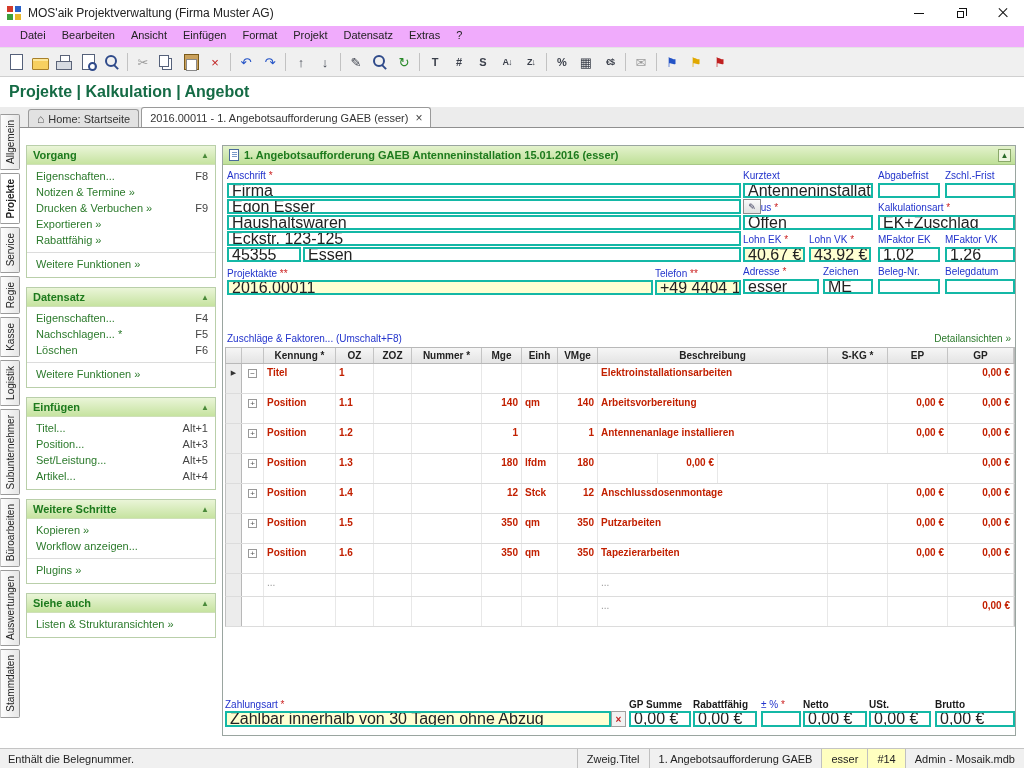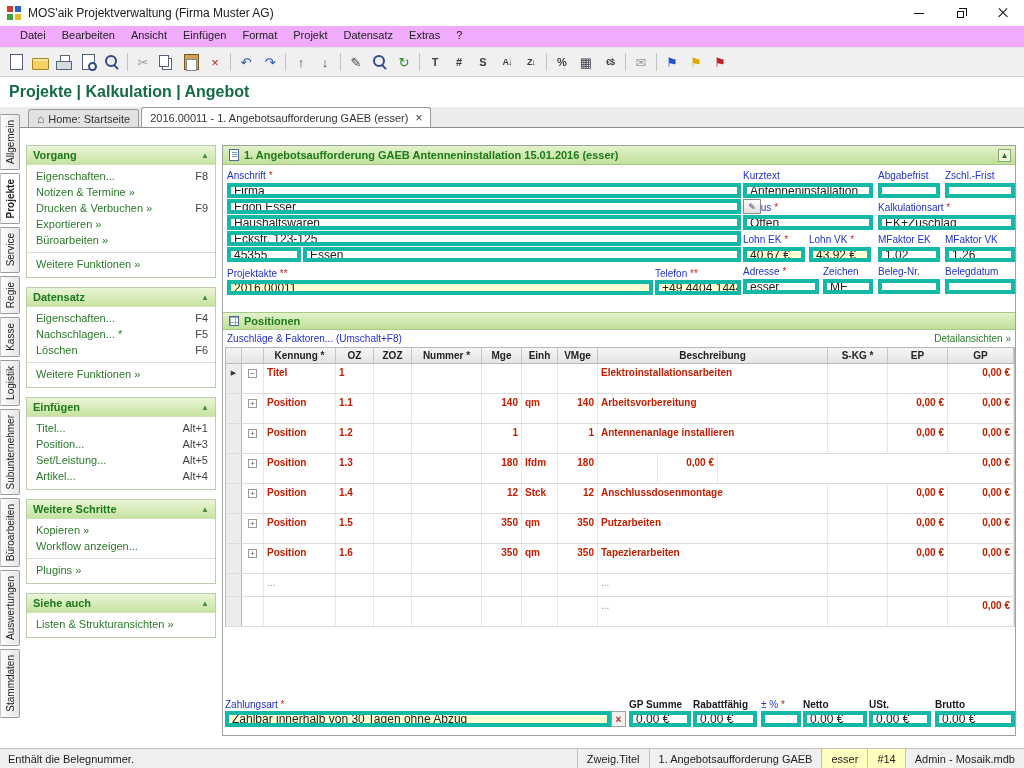--- a/index.html
+++ b/index.html
@@ -70,21 +70,21 @@
   .panel{position:absolute;left:222px;top:145px;width:794px;height:591px;border:1px solid #9aa5a0;background:#fff}
   .panel-h{height:19px;background:linear-gradient(#e3f2cc,#bfe098);display:flex;align-items:center;padding:0 4px;border-bottom:1px solid #a8c888;color:#1d7a1d;font-weight:bold}
   .ic-doc{width:10px;height:12px;background:#fff;border:1px solid #4a6a9a;margin:0 5px 0 2px;position:relative;flex:none}
   .ic-doc::before{content:"";position:absolute;left:2px;top:2px;width:5px;height:1px;background:#7a9ac8;box-shadow:0 2px 0 #7a9ac8,0 4px 0 #7a9ac8}
   .mini-btn{width:13px;height:13px;border:1px solid #8aa86a;background:#eef6e0;display:flex;align-items:center;justify-content:center;font-size:8px;color:#2a6a2a;margin-left:auto}
   .flabel{position:absolute;font-size:10px;color:#2233cc;white-space:nowrap}
   .flabel .req{color:#cc2222}
   .tlabel{position:absolute;font-size:10px;font-weight:bold;color:#1a1a1a;white-space:nowrap}
   .tlabel.blue{color:#2233cc;font-weight:normal}
   .tlabel .req{color:#cc2222}
-  .fld{position:absolute;height:15px;border:4px solid #14b8a6;background:#fff;font-size:12px;padding:0 3px;display:flex;align-items:center;white-space:nowrap;overflow:hidden}
+  .fld{position:absolute;height:15px;border:2px solid #14b8a6;background:#fff;font-size:16px;padding:0 3px;display:flex;align-items:center;white-space:nowrap;overflow:hidden}
   .fld.yellow{background:#ffffd2}
   .edit-btn{position:absolute;height:15px;width:18px;border:1px solid #8a8a8a;background:linear-gradient(#fafafa,#e2e2e2);display:flex;align-items:center;justify-content:center;font-size:9px;color:#335}
   .x-btn{position:absolute;height:16px;width:15px;border:1px solid #a0a0a0;background:#f2f2f2;display:flex;align-items:center;justify-content:center;font-size:10px;color:#c02020;font-weight:bold}
   .pos-h{position:absolute;left:0;right:0;top:166px;height:18px;background:linear-gradient(#e3f2cc,#bfe098);display:flex;align-items:center;padding:0 4px;border-top:1px solid #a8c888;border-bottom:1px solid #a8c888;color:#1d7a1d;font-weight:bold}
   .ic-grid{width:10px;height:10px;border:1px solid #4a6a9a;background-color:#fff;background-image:linear-gradient(#9ab 1px,transparent 1px),linear-gradient(90deg,#9ab 1px,transparent 1px);background-size:5px 5px;margin:0 5px 0 2px}
   .linkrow{position:absolute;left:4px;right:4px;top:187px;display:flex;justify-content:space-between;font-size:10px}
   .link-blue{color:#2233cc}
   .link-green{color:#2b7a2b}
 
   
@@ -313,21 +313,21 @@
             <span>Drucken &amp; Verbuchen »</span>
             <span class="key">F9</span>
           </div>
 
           <div class="card-item">
             <span>Exportieren »</span>
             <span class="key"></span>
           </div>
 
           <div class="card-item">
-            <span>Büroarbeiten »</span>
+            <span>Rabattfähig »</span>
             <span class="key"></span>
           </div>
 
           <div class="card-item sep">
             <span>Weitere Funktionen »</span>
             <span class="key"></span>
           </div>
         </div>
     </div>
 
@@ -471,24 +471,20 @@
   <div class="fld" style="left:655px;top:69px;width:137px">EK+Zuschlag</div>
   <div class="fld yellow" style="left:520px;top:101px;width:62px">40,67 €</div>
   <div class="fld yellow" style="left:586px;top:101px;width:62px">43,92 €</div>
   <div class="fld" style="left:655px;top:101px;width:62px">1,02</div>
   <div class="fld" style="left:722px;top:101px;width:70px">1,26</div>
   <div class="fld" style="left:520px;top:133px;width:76px">esser</div>
   <div class="fld" style="left:600px;top:133px;width:50px">ME</div>
   <div class="fld" style="left:655px;top:133px;width:62px"></div>
   <div class="fld" style="left:722px;top:133px;width:70px"></div>
 
-  <div class="pos-h">
-    <span class="ic-grid"></span>
-    <span>Positionen</span>
-  </div>
   <div class="linkrow">
     <span class="link-blue">Zuschläge &amp; Faktoren... (Umschalt+F8)</span>
     <span class="link-green">Detailansichten »</span>
   </div>
 
   <div class="grid">
     <div class="g-h">
       <div class="hc w-sel"></div>
       <div class="hc w-exp"></div>
       <div class="hc w-ken">Kennung *</div>

